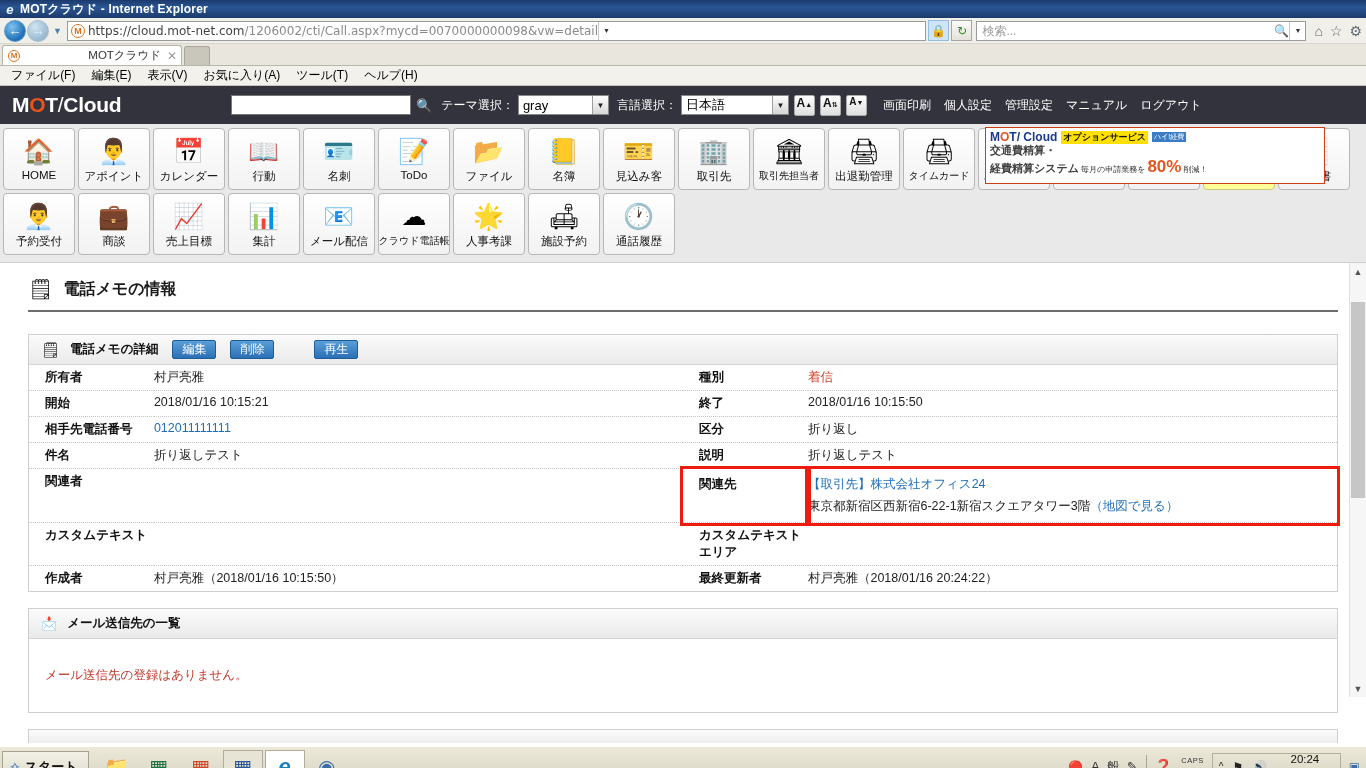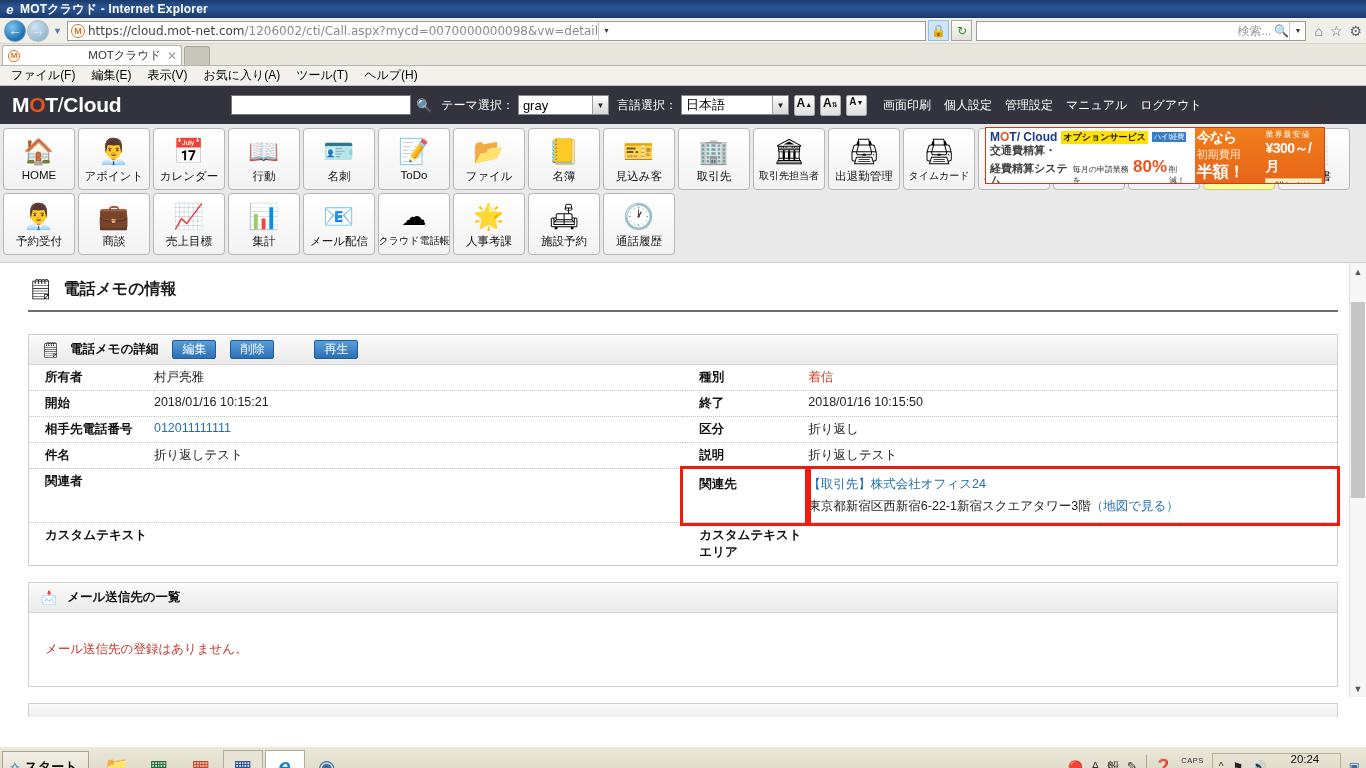--- a/index.html
+++ b/index.html
@@ -72,21 +72,20 @@
   }
   .tb-lock { background: #cfe5f7; border-color:#94bede; }
   .search-box {
     width: 330px; height: 20px; background: #fff; border: 1px solid #9a9a9a;
     display: flex; align-items: center; margin-left: 4px; flex: 0 0 auto;
   }
   .search-box input {
     border: 0; outline: 0; flex: 1 1 auto; font-size: 12px; color: #7f1d1d;
     padding-left: 5px; min-width: 0; background: transparent;
     font-family: "Liberation Sans", sans-serif;
-    text-align: right;
   }
   .search-box input::placeholder { color: #9b9b9b; }
   .mag { width: 16px; color: #4a4a4a; font-size: 12px; text-align: center; }
   .ie-icons { display: flex; align-items: center; gap: 7px; margin-left: 8px; color: #5f6b74; font-size: 14px; flex: 0 0 auto;}
   
   .ie-tabrow {
     height: 22px; background: #e8e6dd; display: flex; align-items: flex-end;
     padding-left: 2px; border-bottom: 1px solid #b9b6ab;
   }
   .ie-tab {
@@ -466,35 +465,20 @@
           <span class="ban-mot"><span>M</span><span class="o">O</span><span>T/ Cloud</span></span>
           <span class="ban-opt">オプションサービス</span>
           <span class="ban-badge">ハイ!経費</span>
         </div>
         <div class="ban-line">交通費精算・</div>
         <div style="display:flex;align-items:baseline;gap:2px;">
           <span class="ban-line">経費精算システム</span>
           <span class="ban-small">毎月の申請業務を</span>
           <span class="ban-pct">80%</span>
           <span class="ban-small">削減！</span>
-        </div>
-      </div>
-      <div class="ban-r">
-        <div class="ban-r-l">
-          <div class="ban-ima">今なら</div>
-          <div class="ban-sho">初期費用</div>
-          <div class="ban-han">半額！</div>
-        </div>
-        <div class="ban-r-r">
-          <div class="ban-gyo">業界最安値</div>
-          <div class="ban-yen">¥300～/月</div>
-          <div class="ban-btn">
-            <div>詳しくは</div>
-
-          </div>
         </div>
       </div>
     </div>
   </div>
 
   <div class="content">
     <div class="pagetitle">
       <span class="glyph">🗒</span>
       <span class="txt">電話メモの情報</span>
     </div>
@@ -542,20 +526,26 @@
             <div><a>【取引先】株式会社オフィス24</a></div>
             <div style="margin-top:5px;"><span>東京都新宿区西新宿6-22-1新宿スクエアタワー3階</span><a>（地図で見る）</a></div>
           </td>
         </tr>
         <tr>
           <td class="k">カスタムテキスト</td>
           <td class="v"></td>
           <td class="k">カスタムテキストエリア</td>
           <td class="v"></td>
         </tr>
+        <tr>
+          <td class="k">作成者</td>
+          <td class="v">村戸亮雅（2018/01/16 10:15:50）</td>
+          <td class="k">最終更新者</td>
+          <td class="v">村戸亮雅（2018/01/16 20:24:22）</td>
+        </tr>
       </tbody>
         </table>
     </div>
 
     <div class="panel panel2">
       <div class="panel-head">
         <span class="glyph" style="font-size:13px;">📩</span>
         <span class="ttl">メール送信先の一覧</span>
       </div>
       <div class="empty-msg">メール送信先の登録はありません。</div>

